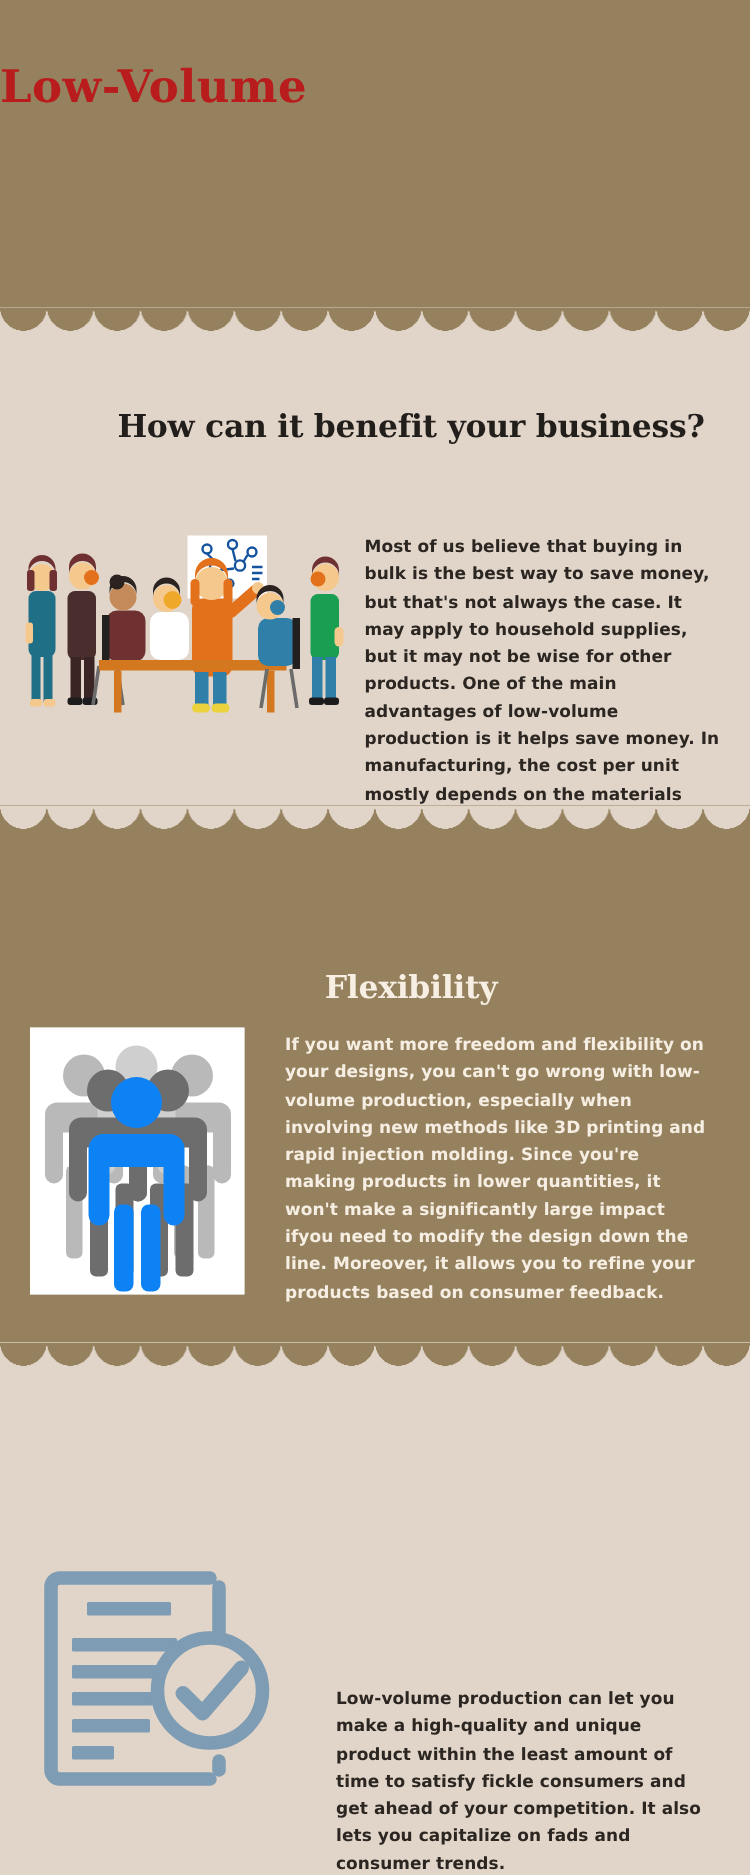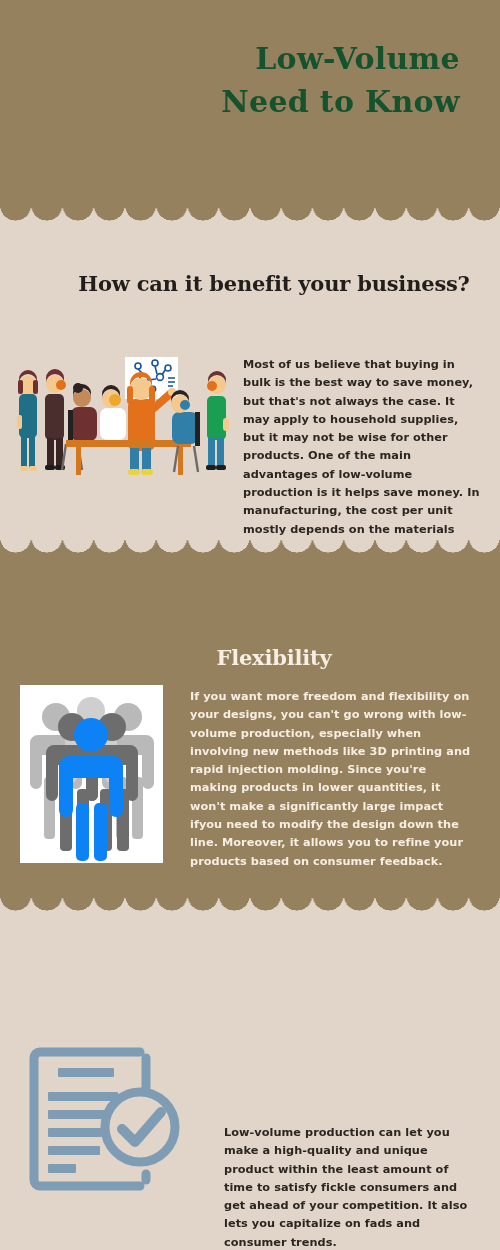--- a/index.html
+++ b/index.html
@@ -34,21 +34,21 @@
     background:#e0d5c8;
     -webkit-mask-image:radial-gradient(circle 15.6px at 15.6px 0, #000 99%, transparent 100%);
     mask-image:radial-gradient(circle 15.6px at 15.6px 0, #000 99%, transparent 100%);
     -webkit-mask-size:31.25px 17px; mask-size:31.25px 17px;
     -webkit-mask-repeat:repeat-x; mask-repeat:repeat-x;
   }
 
   
   .title {
     position:absolute; left:0; width:460px; top:38px;
-    text-align:right; color:#14532d;
+    text-align:left; color:#b91c1c;
     font-family:"DejaVu Serif", serif; font-weight:bold;
     font-size:30px; line-height:1.42; letter-spacing:.3px;
   }
   .heading {
     position:absolute; width:500px; left:0; text-align:center;
     font-family:"DejaVu Serif", serif; font-weight:bold;
     font-size:21px; letter-spacing:-.2px;padding-left:48px;
   }
   .heading-dark { color:#221e1b; }
   .heading-light { color:#f7efe3;margin-top:24px; }
@@ -78,21 +78,20 @@
 </style>
 </head>
 <body>
 
 <div class="page">
 
   <div class="band band-brown" style="top:0; height:205px;"></div>
 
   <div class="title">
     <div>Low-Volume</div>
-    <div>Need to Know</div>
   </div>
 
   <div class="scallop scallop-down" style="top:205px;"></div>
 
   <div class="band band-light" style="top:222px; height:315px;"></div>
 
   <div class="heading heading-dark" style="top:271px;">How can it benefit your business?</div>
 
   <div class="illus-meeting">
     <svg width="225" height="128" viewBox="0 0 225 128">

